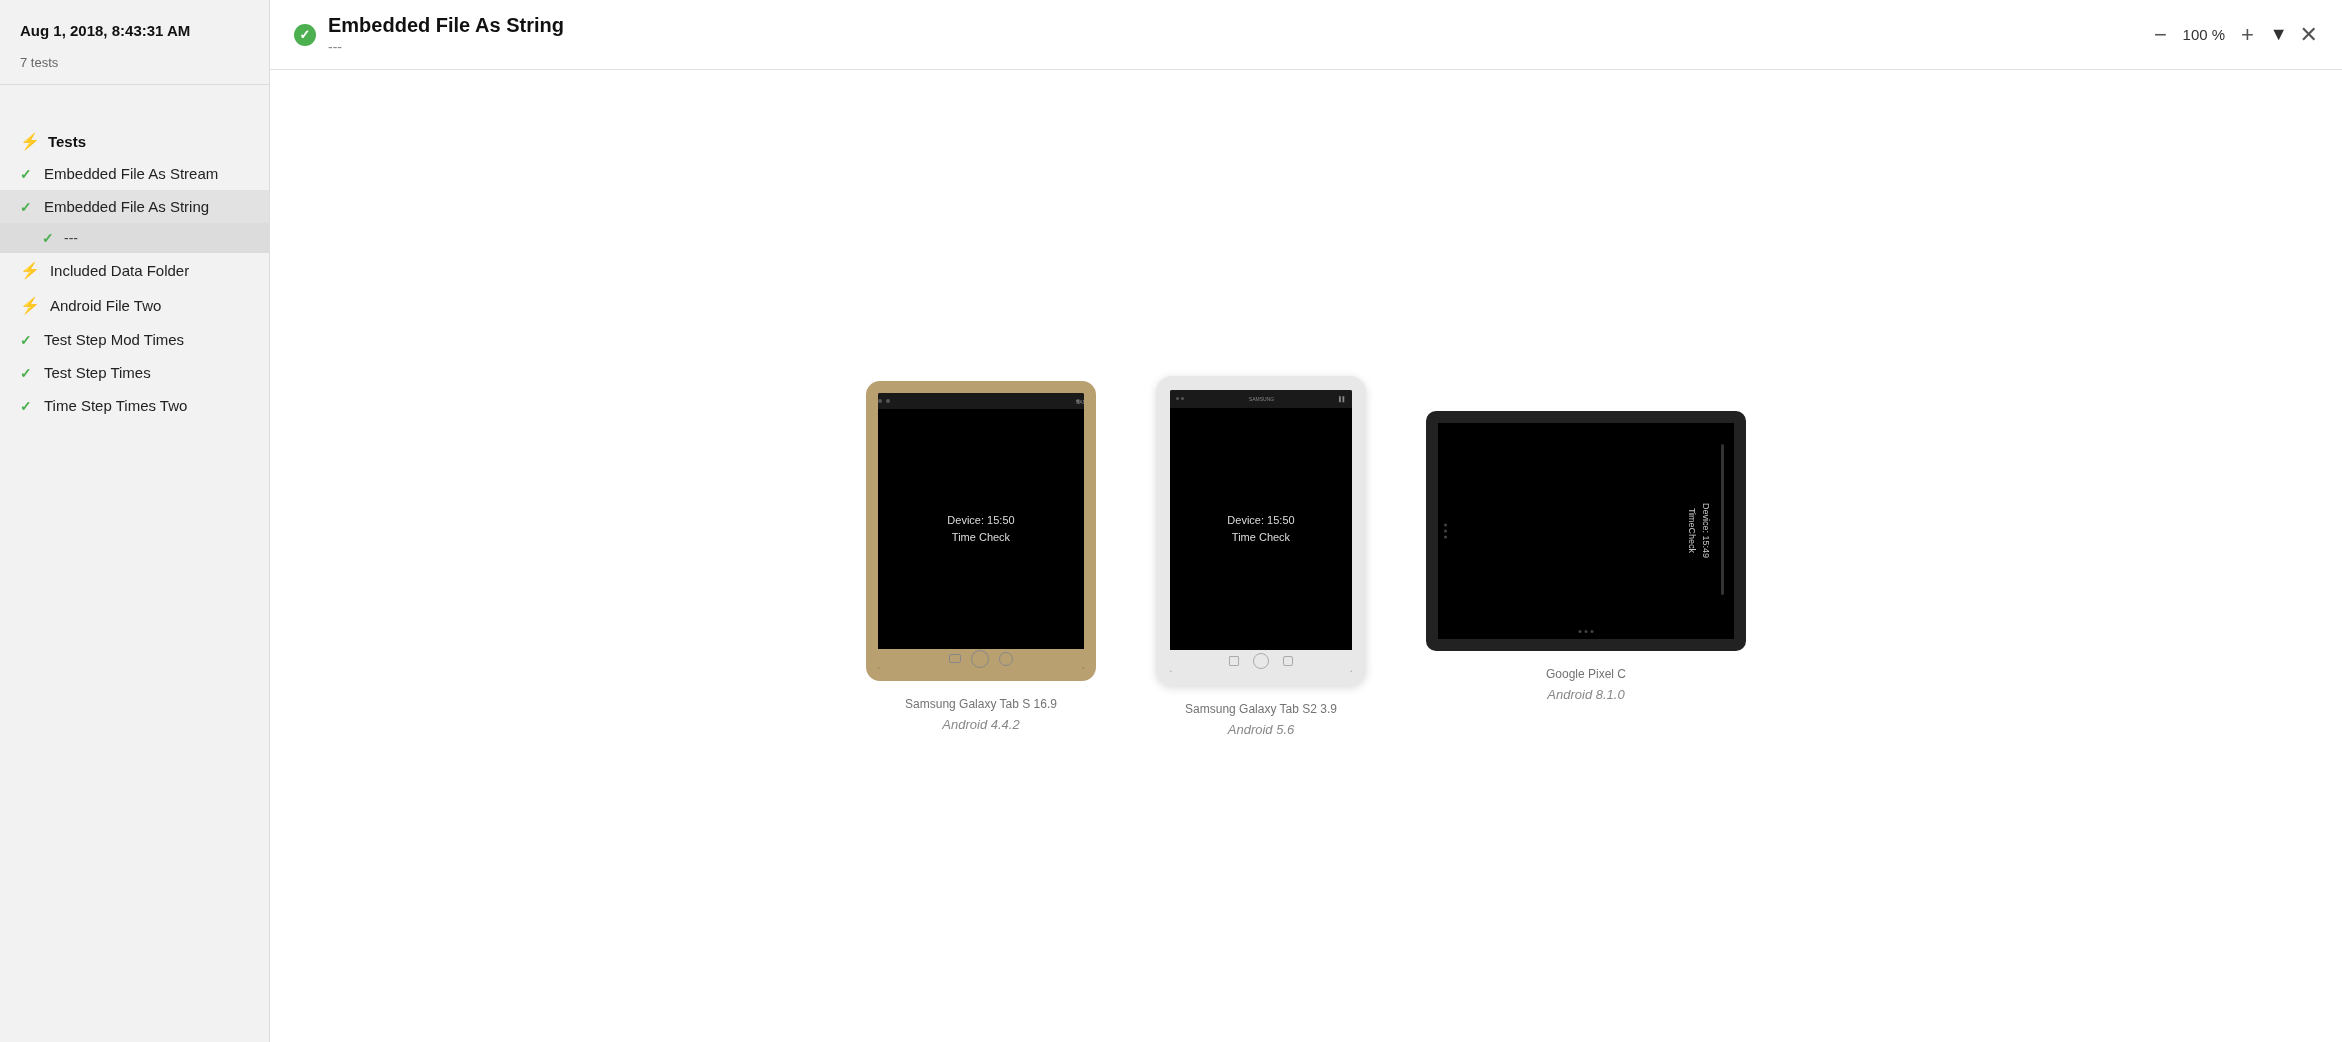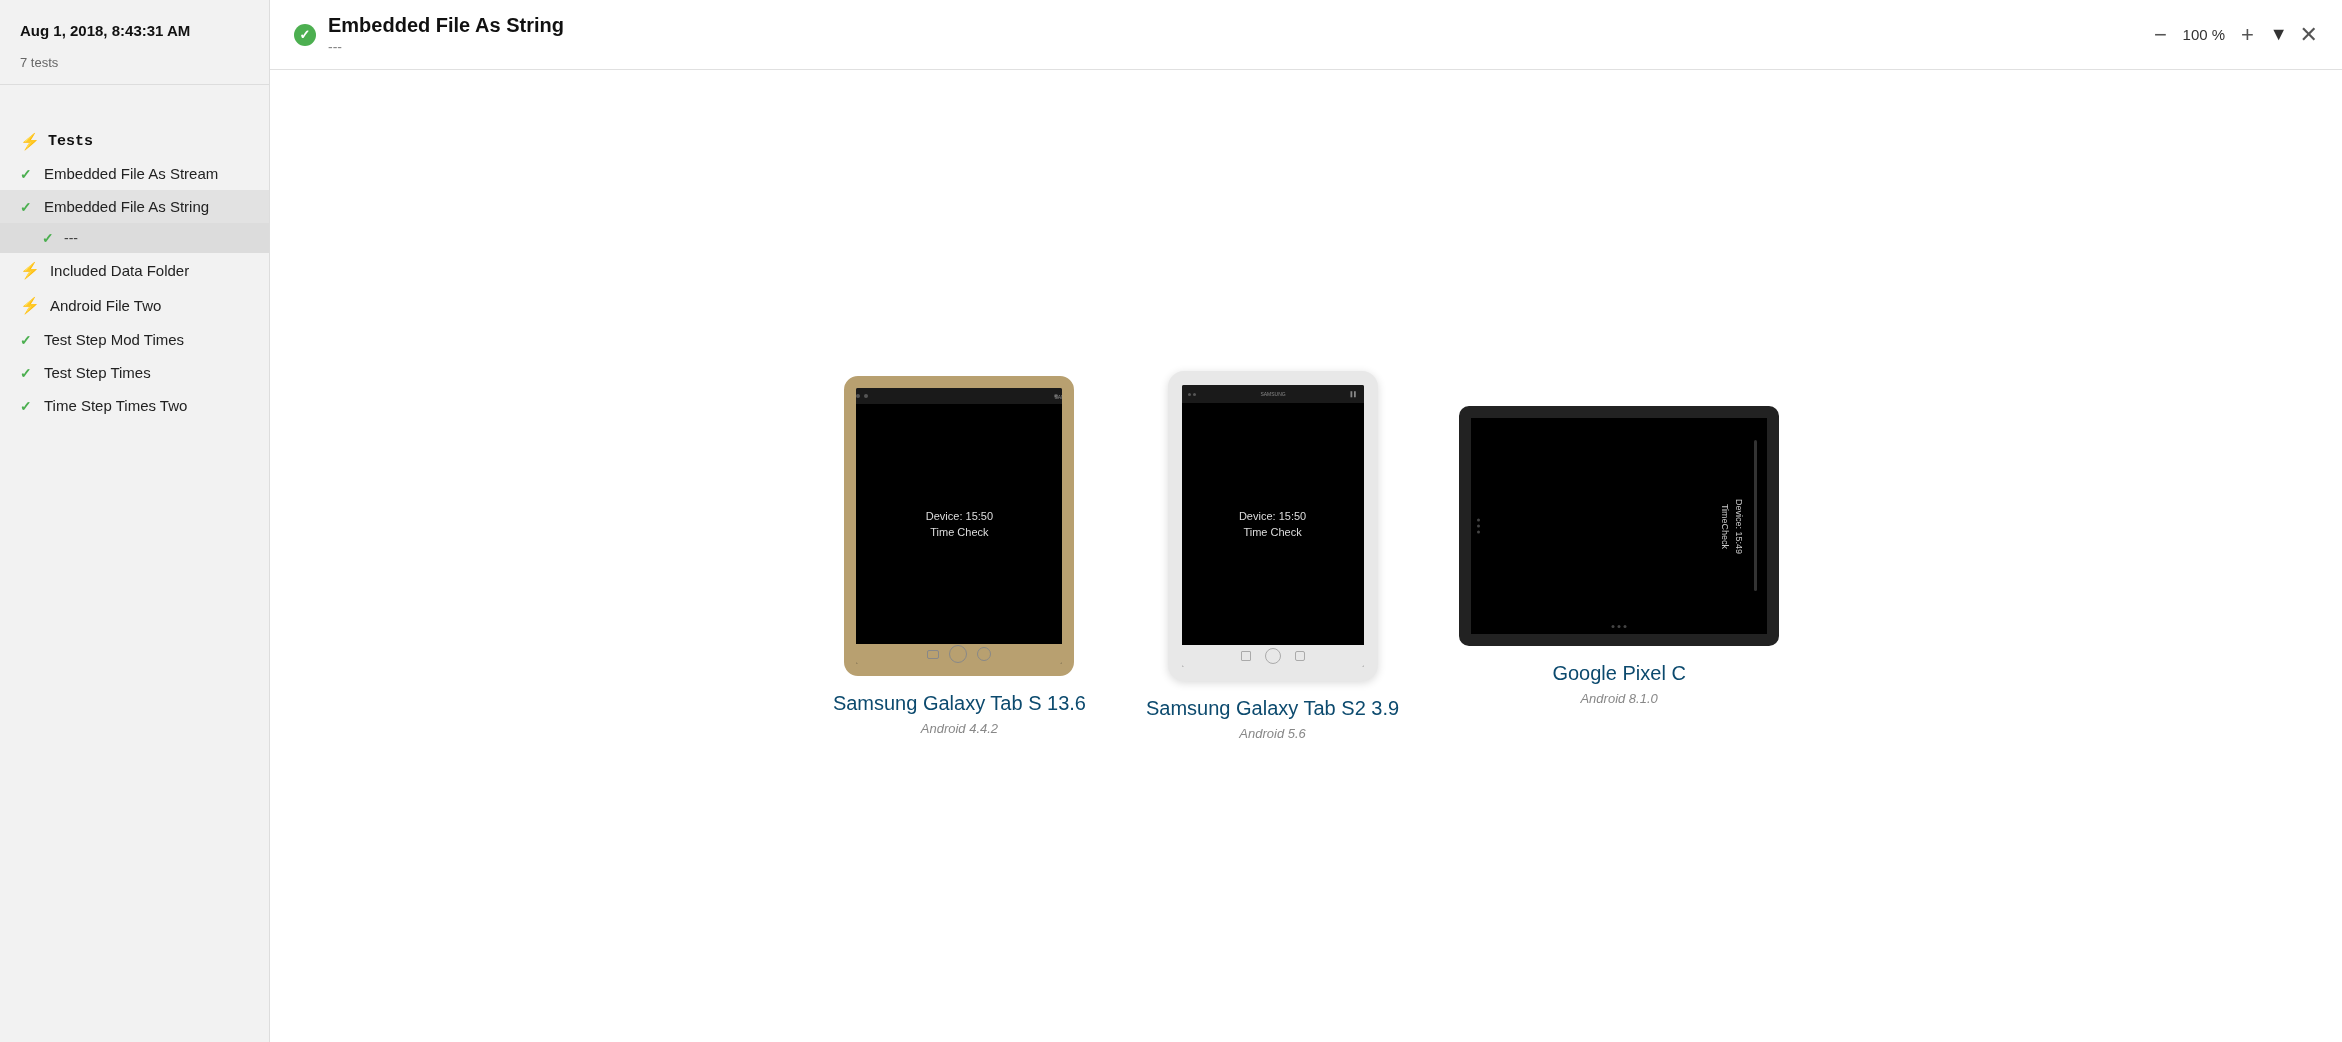--- a/index.html
+++ b/index.html
@@ -44,21 +44,20 @@
       display: flex;
       align-items: center;
       padding: 6px 20px;
       gap: 8px;
       cursor: pointer;
     }
     .nav-section-header .label {
       font-size: 15px;
       font-weight: 700;
       color: #111;
-      font-family: Liberation Mono, monospace;
     }
     .nav-item {
       display: flex;
       align-items: center;
       padding: 8px 20px;
       gap: 10px;
       cursor: pointer;
       font-size: 15px;
       color: #222;
     }
@@ -187,23 +186,23 @@
       padding: 30px 40px;
       overflow-y: auto;
     }
     .device-card {
       display: flex;
       flex-direction: column;
       align-items: center;
       gap: 16px;
     }
     .device-name {
-      font-size: 20px;
+      font-size: 12px;
       font-weight: 500;
-      color: #0c4a6e;
+      color: #737373;
       text-align: left;
     }
     .device-os {
       font-size: 13px;
       color: #888;
       text-align: center;
       margin-top: -10px;
       font-style: italic;
     }
 
@@ -483,21 +482,21 @@
             <span>Device: 15:50</span><br>
             <span>Time Check</span>
           </div>
         </div>
         <div class="tablet-bottom-bar">
           <div class="btn-rect"></div>
           <div class="btn-home"></div>
           <div class="btn-shape"></div>
         </div>
       </div>
-      <div class="device-name">Samsung Galaxy Tab S 13.6</div>
+      <div class="device-name">Samsung Galaxy Tab S 16.9</div>
       <div class="device-os">Android 4.4.2</div>
     </div>
 
     <div class="device-card">
       <div class="tablet-s2">
         <div class="tablet-top-bar">
           <div class="dot-group">
             <span class="dot"></span>
             <span class="dot"></span>
           </div>

